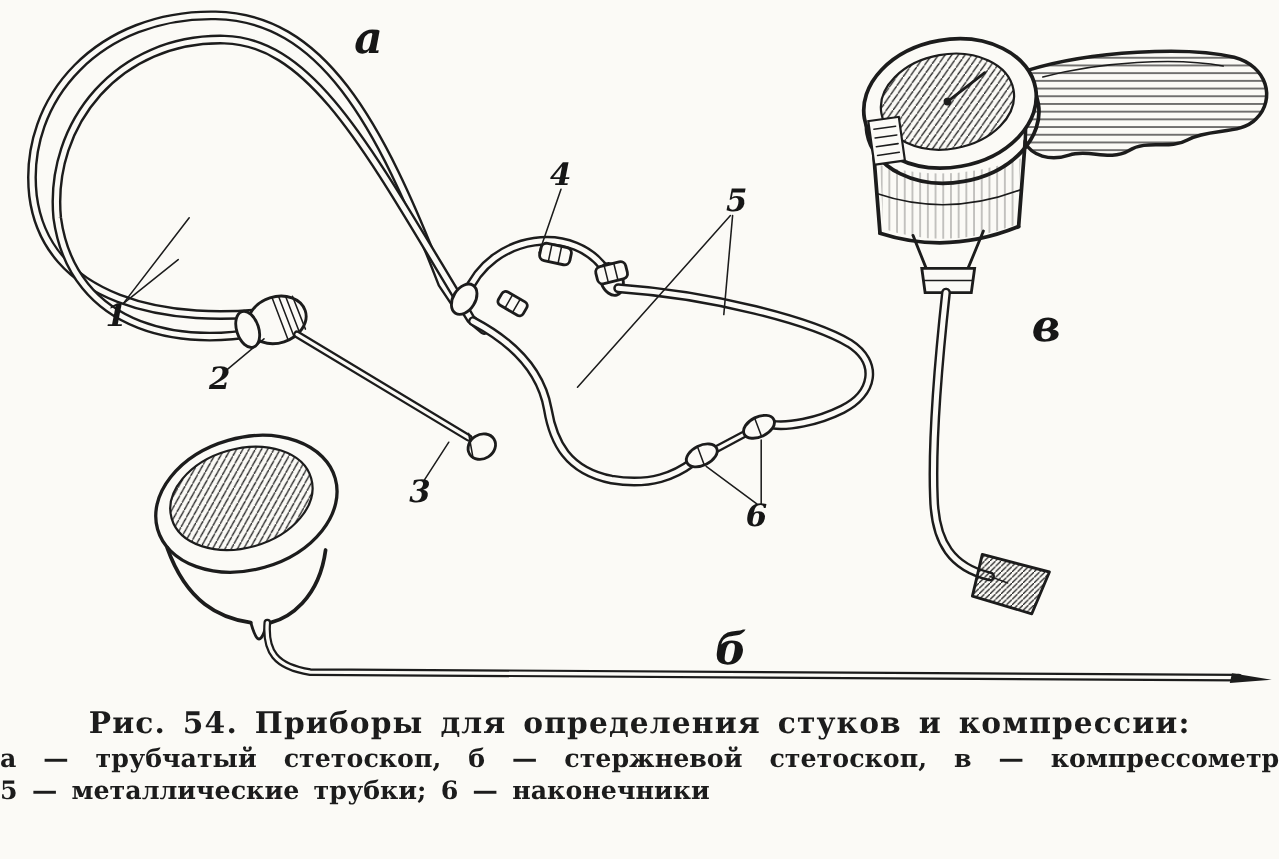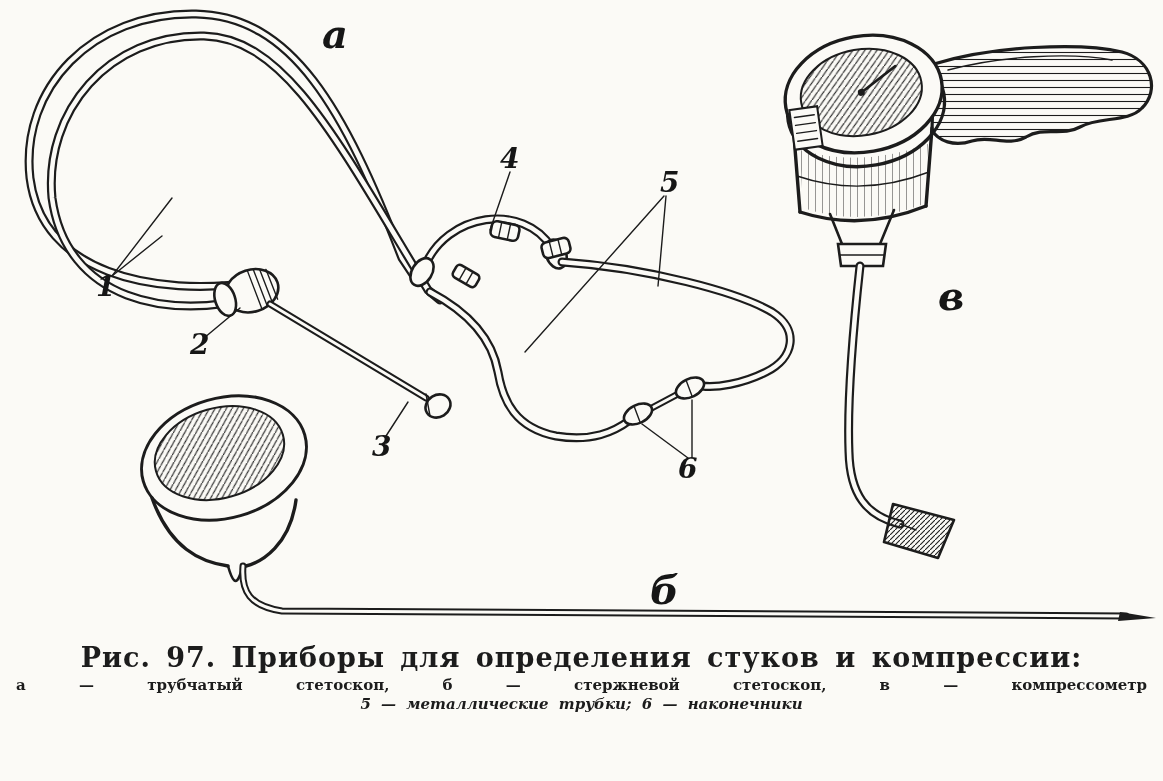--- a/index.html
+++ b/index.html
@@ -21,23 +21,23 @@
   .tube-core { fill:none; stroke:#fbfaf6; stroke-width:4.6; stroke-linecap:round; }
   .rod       { fill:none; stroke:#1c1c1c; stroke-width:7;   stroke-linecap:round; }
   .rod-core  { fill:none; stroke:#fbfaf6; stroke-width:3;   stroke-linecap:round; }
   .paperfill { fill:#fbfaf6; stroke:#1c1c1c; stroke-width:2.6; }
   .lbl-big   { font-family:"DejaVu Serif",serif; font-style:italic; font-weight:700; font-size:40px; fill:#161616; }
   .lbl-num   { font-family:"DejaVu Serif",serif; font-style:italic; font-weight:700; font-size:28px; fill:#161616; }
   .caption {
     text-align:center; font-size:27px; font-weight:700;
     letter-spacing:1px; word-spacing:5px; margin-top:2px;
   }
-  .legend { font-size:15px; font-weight:700; padding:0 16px; line-height:1.24; margin-top:3px; }
+  .legend { font-size:23px; font-weight:700; padding:0 0; line-height:1.24; margin-top:3px; }
   .l-just   { text-align:justify; text-align-last:justify; word-spacing:7px; }
-  .l-center { text-align:center; word-spacing:5px;font-style:italic; }
+  .l-center { text-align:left; word-spacing:5px; }
 </style>
 </head>
 <body>
 
 <div class="page">
 
   <svg width="1163" height="640" viewBox="0 0 1163 640">
     <defs>
       <pattern id="hatch" patternUnits="userSpaceOnUse" width="7" height="7">
         <path d="M0 7 L7 0" stroke="#1c1c1c" stroke-width="1.1" fill="none"></path>
@@ -188,19 +188,19 @@
       <text class="lbl-big" x="650" y="604">б</text>
       <text class="lbl-num" x="96" y="296">1</text>
       <text class="lbl-num" x="190" y="354">2</text>
       <text class="lbl-num" x="372" y="456">3</text>
       <text class="lbl-num" x="500" y="168">4</text>
       <text class="lbl-num" x="660" y="192">5</text>
       <text class="lbl-num" x="678" y="478">6</text>
     </g>
   </svg>
 
-  <div class="caption">Рис. 97. Приборы для определения стуков и компрессии:</div>
+  <div class="caption">Рис. 54. Приборы для определения стуков и компрессии:</div>
   <div class="legend">
     <div class="l-just">а — трубчатый стетоскоп, б — стержневой стетоскоп, в — компрессометр</div>
     <div class="l-center">5 — металлические трубки; 6 — наконечники</div>
   </div>
 
 </div>
 
 </body></html>

